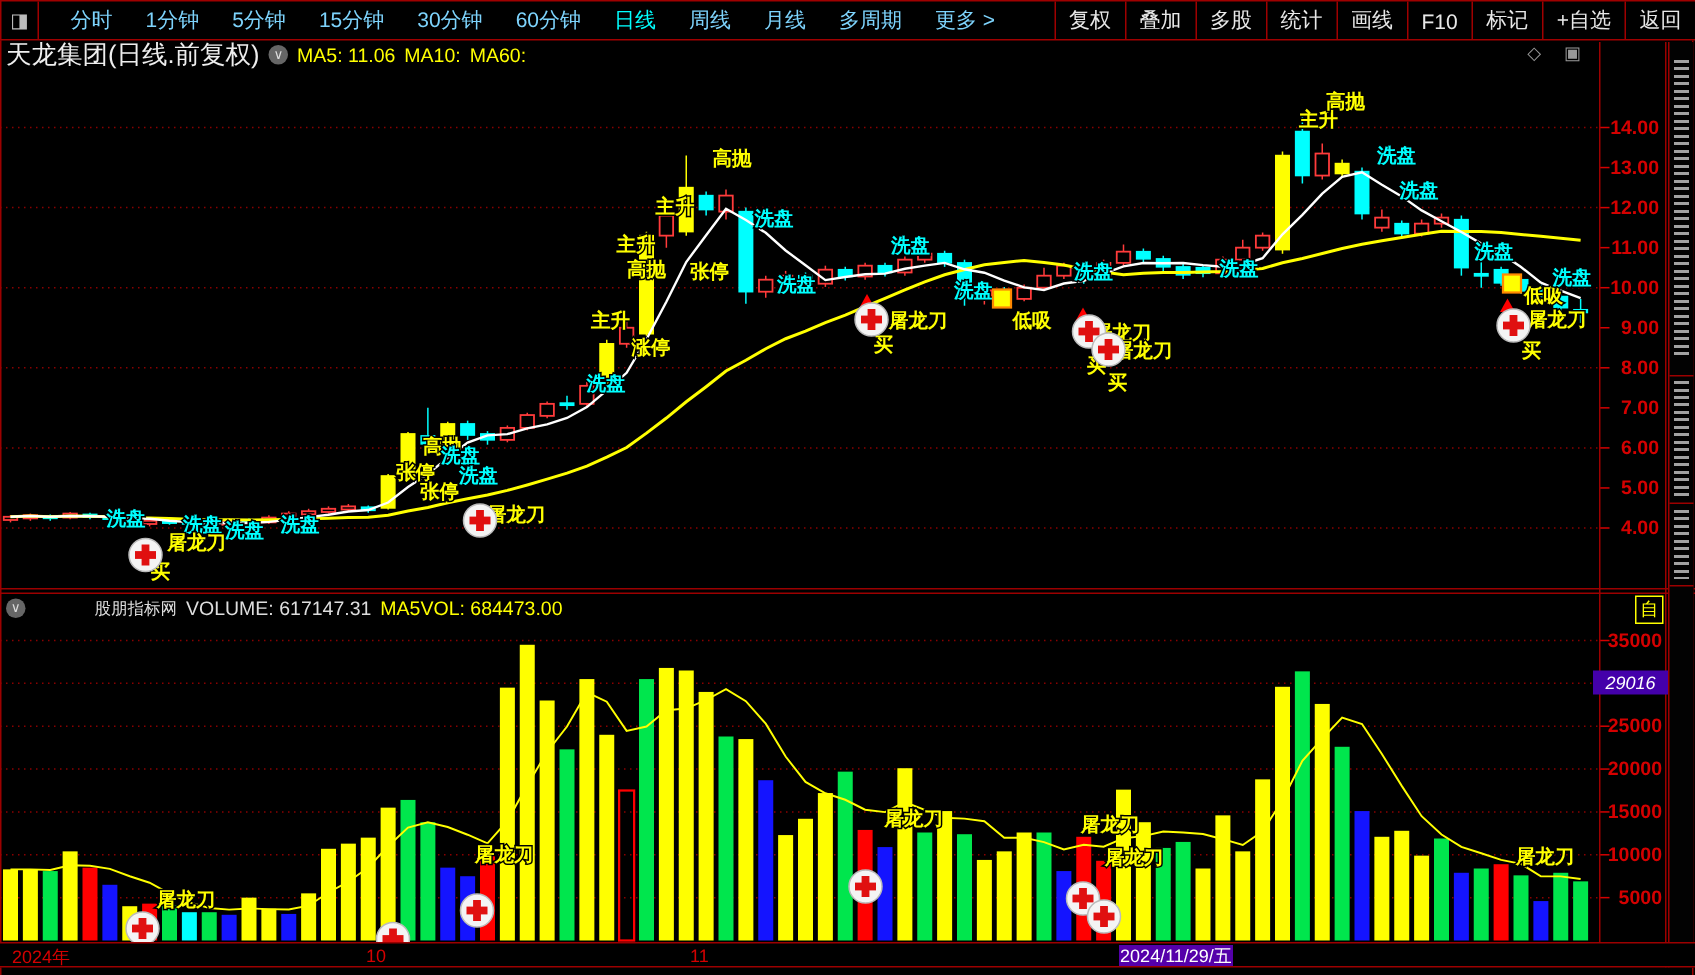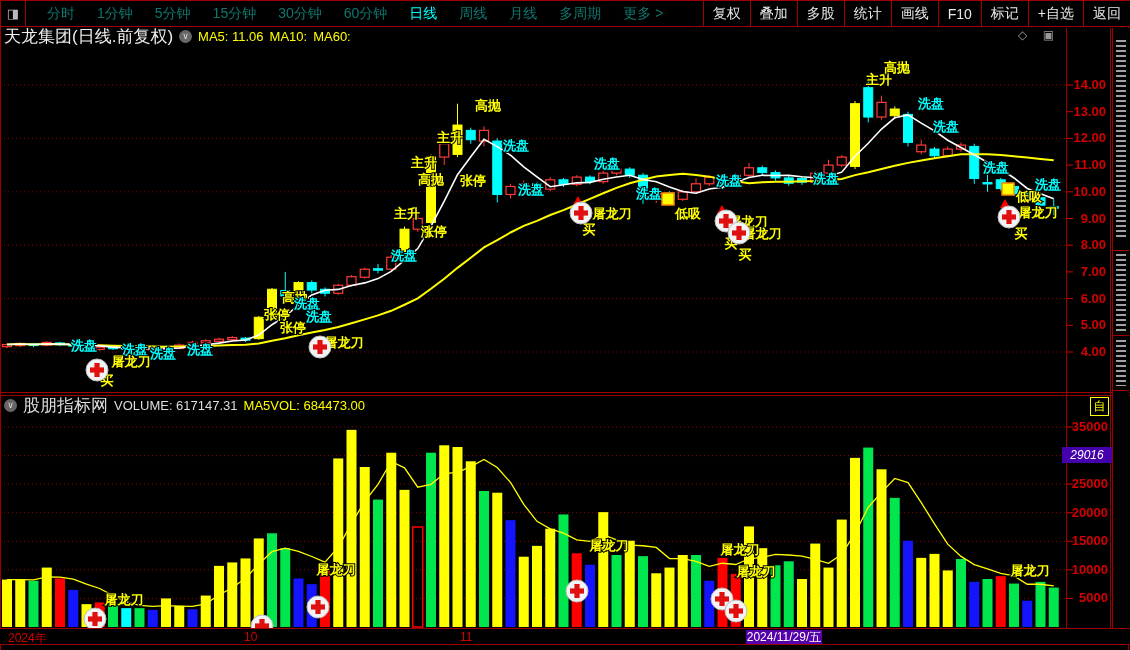--- a/index.html
+++ b/index.html
@@ -5,35 +5,35 @@
   html,body{margin:0;padding:0;background:#000;}
   #root{position:relative;width:1130px;height:650px;background:#000;overflow:hidden;
         font-family:"Liberation Sans",sans-serif;-webkit-font-smoothing:none;}
   
   #toolbar{position:absolute;left:0;top:0;width:1130px;height:27px;box-sizing:border-box;
            border-top:1px solid #a00000;border-bottom:1px solid #a00000;border-left:1px solid #a00000;
            display:flex;align-items:center;background:#000;z-index:6;}
   .tb-iconbox{width:24px;height:100%;display:flex;align-items:center;justify-content:center;
               border-right:1px solid #a00000;color:#bbb;font-size:13px;}
   .tb-left{display:flex;align-items:center;gap:0;padding-left:10px;}
-  .tb-left .tb-item{color:#0f766e;font-size:14px;padding:0 11px;cursor:pointer;white-space:nowrap;}
+  .tb-left .tb-item{color:#7dd3fc;font-size:14px;padding:0 11px;cursor:pointer;white-space:nowrap;}
   .tb-left .tb-item.active{color:#00ffff;}
   .tb-right{margin-left:auto;display:flex;align-items:stretch;height:100%;}
   .tb-right .tb-btn{color:#e8e8e8;font-size:14px;padding:0 9px;display:flex;align-items:center;
                     border-left:1px solid #a00000;cursor:pointer;white-space:nowrap;}
   
   #titlerow{position:absolute;left:4px;top:28px;height:17px;display:flex;align-items:center;gap:6px;z-index:6;}
   #stock-title{color:#eee;font-size:17px;}
   .circ-icon{width:13px;height:13px;border-radius:50%;background:#666;color:#ddd;font-size:9px;
              display:flex;align-items:center;justify-content:center;line-height:1;}
   .ma-label{color:#ffff00;font-size:13px;}
   #title-icons{position:absolute;right:70px;top:28px;color:#999;font-size:12px;z-index:6;letter-spacing:6px;}
   
   #volheader{position:absolute;left:4px;top:397px;height:17px;display:flex;align-items:center;gap:6px;z-index:6;}
-  #volheader .vh-name{color:#ddd;font-size:17px;}
+  #volheader .vh-name{color:#ddd;font-size:11px;margin-left:40px;}
   #volheader .vh-vol{color:#ddd;font-size:13px;}
   #volheader .vh-ma5{color:#ffff00;font-size:13px;}
   
   .hline{position:absolute;left:0;width:1130px;height:0;border-top:1px solid #9c0000;z-index:4;}
   .vline{position:absolute;width:0;border-left:1px solid #9c0000;z-index:4;}
   
   #rightstrip{position:absolute;left:1112px;top:28px;width:17px;height:617px;background:#020202;
               border-left:1px solid #9c0000;z-index:5;box-sizing:border-box;}
   .strip-seg{position:absolute;left:3px;width:10px;
              background:repeating-linear-gradient(180deg,rgba(215,215,215,.75) 0 2px,rgba(0,0,0,0) 2px 5px);}

